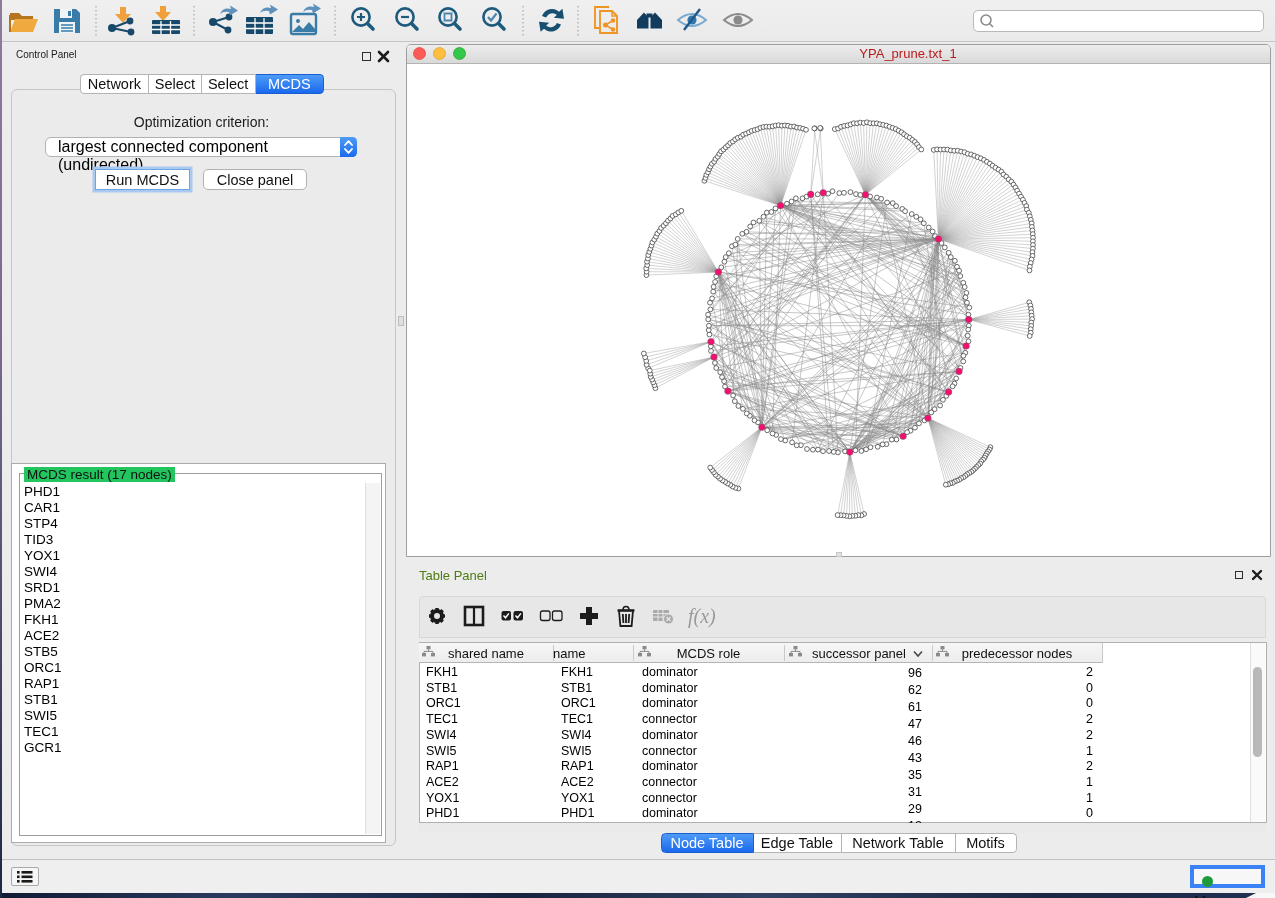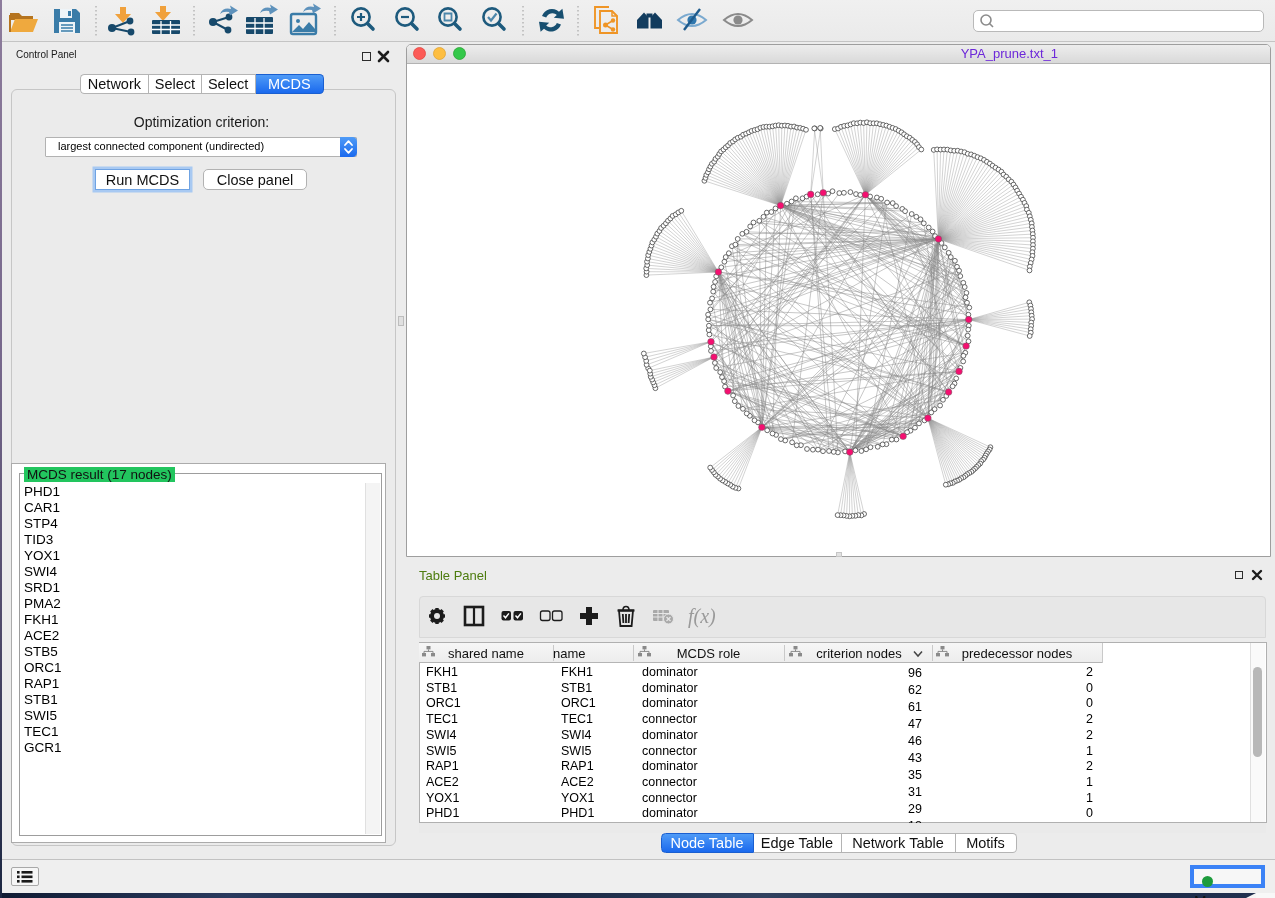--- a/index.html
+++ b/index.html
@@ -143,21 +143,21 @@
 
 <div class="abs" style="left:79.5px;top:73.5px;width:244.5px;height:20px;display:flex;font-size:14.5px;text-align:center;line-height:19px">
   <div style="width:72.5px;background:#fff;border:1px solid #b4b4b4;border-radius:4.5px 0 0 4.5px;border-right:none">Network</div>
   <div style="width:55px;background:#fff;border:1px solid #b4b4b4;border-right:none">Select</div>
   <div style="width:58px;background:#fff;border:1px solid #b4b4b4">Select</div>
   <div style="width:72px;background:linear-gradient(#4f9bf7,#1a69ee);border:1px solid #1a5fd0;border-left:none;border-radius:0 4.5px 4.5px 0;color:#fff">MCDS</div>
 </div>
 
 <div class="abs" style="left:0;top:114px;width:403px;text-align:center;font-size:14px;color:#1a1a1a">Optimization criterion:</div>
 
-<div class="abs" style="left:45px;top:137px;width:312px;height:19.5px;background:#fff;border:1px solid #b2b2b2;border-radius:1px;font-size:11px;line-height:17.5px;padding-left:12px;color:#000">largest connected component (undirected)</div>
+<div class="abs" style="left:45px;top:137px;width:312px;height:19.5px;background:#fff;border:1px solid #b2b2b2;border-radius:6px;font-size:16px;line-height:17.5px;padding-left:12px;color:#000">largest connected component (undirected)</div>
 <div class="abs" style="left:340px;top:137px;width:17px;height:19.5px;background:linear-gradient(#4f9bf7,#1a69ee);border-radius:0 4.5px 4.5px 0"></div>
 <svg class="abs" style="left:340px;top:137px" width="17" height="20">
     <path d="M5 8 L8.5 4.2 L12 8 M5 12 L8.5 15.8 L12 12" stroke="#fff" stroke-width="1.8" fill="none" stroke-linecap="round" stroke-linejoin="round"></path>
   </svg>
 
 <div class="abs" style="left:95px;top:168.5px;width:95px;height:21.5px;background:#fff;border:1px solid #6fa3e3;border-radius:0;box-shadow:0 0 0 2.5px #a8c9f2;font-size:14.5px;text-align:center;line-height:20px">Run MCDS</div>
 <div class="abs" style="left:203px;top:168.5px;width:104px;height:21.5px;background:#fff;border:1px solid #b2b2b2;border-radius:5px;font-size:14.5px;text-align:center;line-height:20px">Close panel</div>
 
 <div class="abs" style="left:11px;top:463px;width:375px;height:380px;background:#fff;border:1px solid #ababab"></div>
 <div class="abs" style="left:18.5px;top:473px;width:363px;height:363px;border:1px solid #9d9d9d"></div>
@@ -183,21 +183,21 @@
 <div class="abs" style="left:1190px;top:865px;width:75px;height:23px;background:#f7f7f7;border:4px solid #3b82f6;font-size:15px;line-height:21px">
   <span style="display:inline-block;width:11px;height:11px;border-radius:50%;background:#1d9b3c;margin:0 5px 0 8px;vertical-align:-1.5px"></span>Memory</div>
 
 <div class="abs" style="left:406px;top:44px;width:865px;height:513px;background:#fff;border:1px solid #9e9e9e;border-radius:5px 5px 0 0"></div>
 <div class="abs" style="left:407px;top:45px;width:863px;height:19px;background:linear-gradient(#ededed,#d9d9d9);border-bottom:1px solid #b3b3b3;border-radius:4px 4px 0 0"></div>
 <svg class="abs" style="left:406px;top:44px" width="70" height="20">
   <circle cx="13.5" cy="9.5" r="6" fill="#fc5b57" stroke="#e2463f" stroke-width="0.8"></circle>
   <circle cx="33.5" cy="9.5" r="6" fill="#fdbe41" stroke="#e0a334" stroke-width="0.8"></circle>
   <circle cx="53.5" cy="9.5" r="6" fill="#34c84a" stroke="#2ba333" stroke-width="0.8"></circle>
 </svg>
-<div class="abs" style="left:758px;top:45.5px;width:300px;text-align:right;font-size:13px;color:#6d28d9">YPA_prune.txt_1</div>
+<div class="abs" style="left:758px;top:45.5px;width:300px;text-align:center;font-size:13px;color:#b91c1c">YPA_prune.txt_1</div>
 <svg id="net" width="864" height="493" viewBox="0 0 864 493" style="position:absolute;left:407px;top:64px">
     <path d="M531.4 175L309.2 212.3M531.4 175L306.2 227.6M531.4 175L496.1 372.3M531.4 175L508 363.6M531.4 175L556.2 297.4M531.4 175L463.1 132.5M531.4 175L512 359.4M531.4 175L307.9 298.9M531.4 175L321.8 189.2M531.4 175L305.1 234.4M531.4 175L484.8 375.6M531.4 175L454.4 387M531.4 175L533.1 341.5M531.4 175L301.2 255.3M531.4 175L489.4 375.5M531.4 175L328.4 180.6M531.4 175L303 238.7M531.4 175L318.7 193.1M531.4 175L339.5 167.8M531.4 175L324.9 182.2M531.4 175L330.7 174.9M531.4 175L524.3 348.4M531.4 175L520.9 354.1M531.4 175L558.3 288.8M531.4 175L317.4 197.7M531.4 175L527.6 345.2M531.4 175L301.9 261.7M531.4 175L550 202.8M531.4 175L503.5 366.7M531.4 175L475.6 380.4M531.4 175L379.9 139.7M531.4 175L459.1 385.3M531.4 175L346.5 158.5M531.4 175L314.3 203.3M531.4 175L301.1 250.6M531.4 175L426.7 387.9M373.6 141.6L498.1 147.2M373.6 141.6L557.7 223M373.6 141.6L553.3 212.1M373.6 141.6L537.8 183.4M373.6 141.6L525.6 167.5M373.6 141.6L553.4 303.9M373.6 141.6L559.4 228.9M373.6 141.6L552.1 206.7M373.6 141.6L561.4 250.7M373.6 141.6L480.1 138.5M373.6 141.6L516.8 159.3M373.6 141.6L496.1 372.3M373.6 141.6L485.7 139.1M373.6 141.6L561.5 277.3M373.6 141.6L550 202.8M373.6 141.6L495.3 144.9M373.6 141.6L531.4 175M373.6 141.6L556.3 218.8M373.6 141.6L365.5 369.5M373.6 141.6L560 238.7M373.6 141.6L562.3 243.6M373.6 141.6L305.1 234.4M458.4 130.7L547.9 196.8M458.4 130.7L560 238.7M458.4 130.7L534.5 179M458.4 130.7L559.4 228.9M458.4 130.7L561.4 250.7M458.4 130.7L556.3 218.8M458.4 130.7L552.1 206.7M458.4 130.7L317.1 317.2M458.4 130.7L318.7 193.1M458.4 130.7L326.1 331.5M458.4 130.7L318 322.6M458.4 130.7L550 202.8M458.4 130.7L562.3 243.6M458.4 130.7L558.5 233.3M458.4 130.7L304 277.7M458.4 130.7L557.7 223M458.4 130.7L448.4 386.3M458.4 130.7L547.5 319.6M458.4 130.7L561.7 255.6M458.4 130.7L315 313.1M442.8 388.1L556.4 291.8M442.8 388.1L561.5 277.3M442.8 388.1L559.1 282M442.8 388.1L489.4 375.5M442.8 388.1L311.4 208M442.8 388.1L558.3 288.8M442.8 388.1L556.2 297.4M442.8 388.1L557.7 223M442.8 388.1L553.3 212.1M442.8 388.1L520.9 354.1M442.8 388.1L327.8 337.2M442.8 388.1L560 238.7M442.8 388.1L533.1 341.5M442.8 388.1L547.5 319.6M442.8 388.1L553.4 303.9M442.8 388.1L545.6 322.3M442.8 388.1L547.9 196.8M442.8 388.1L550 202.8M442.8 388.1L552 307.4M442.8 388.1L560.7 271.7M442.8 388.1L559.4 228.9M442.8 388.1L301.7 266.1M442.8 388.1L308.1 217.9M442.8 388.1L480.1 138.5M442.8 388.1L549.2 314.4M442.8 388.1L552.1 206.7M442.8 388.1L301.2 255.3M442.8 388.1L539.3 331.9M442.8 388.1L527.6 345.2M442.8 388.1L306.2 227.6M354.9 363.2L438.1 387.4M354.9 363.2L384.6 137.5M354.9 363.2L368.5 144.4M354.9 363.2L352.3 156.8M354.9 363.2L536 335.8M354.9 363.2L459.1 385.3M354.9 363.2L307 293M354.9 363.2L508 363.6M354.9 363.2L553.3 212.1M354.9 363.2L489.4 375.5M354.9 363.2L547.9 196.8M354.9 363.2L500.1 368.2M354.9 363.2L388.9 134.3M354.9 363.2L324.9 182.2M354.9 363.2L359.8 148.6M354.9 363.2L541.7 188.8M354.9 363.2L543.8 193.1M354.9 363.2L475.6 380.4M354.9 363.2L512 359.4M354.9 363.2L327.8 337.2M354.9 363.2L317.4 197.7M354.9 363.2L480.1 138.5M354.9 363.2L537.8 183.4M354.9 363.2L556.3 218.8M311.4 208L365.5 369.5M311.4 208L411 385.6M311.4 208L347.5 356.3M311.4 208L561.4 250.7M311.4 208L378.2 376.5M311.4 208L327.8 337.2M311.4 208L489.4 375.5M311.4 208L342.8 351.8M311.4 208L335.9 344.8M311.4 208L317.1 317.2M311.4 208L393.9 381.2M311.4 208L369.1 370.9M311.4 208L442.8 388.1M311.4 208L517.5 356.4M311.4 208L354.9 363.2M311.4 208L416 387.2M311.4 208L562.3 243.6M520.9 354.1L525.6 167.5M520.9 354.1L474.2 134.8M520.9 354.1L352.3 156.8M520.9 354.1L556.4 291.8M520.9 354.1L543.8 193.1M520.9 354.1L541.7 188.8M520.9 354.1L314.3 203.3M520.9 354.1L430.9 388.4M520.9 354.1L373.9 375.1M520.9 354.1L306.6 222.8M520.9 354.1L561.4 250.7M520.9 354.1L317.1 317.2M520.9 354.1L388.9 134.3M520.9 354.1L528.1 172.1M520.9 354.1L321.8 189.2M520.9 354.1L335.9 344.8M520.9 354.1L324.9 182.2M520.9 354.1L389.7 381.3M520.9 354.1L422 387M520.9 354.1L368.5 144.4M561.7 255.6L354.9 363.2M561.7 255.6L303.8 282.3M561.7 255.6L304 286.9M561.7 255.6L416 387.2M561.7 255.6L543.8 193.1M561.7 255.6L309.2 304M561.7 255.6L454.4 387M561.7 255.6L301.9 261.7M561.7 255.6L303.4 245.4M561.7 255.6L317.1 317.2M304 277.7L496.1 372.3M304 277.7L365.5 369.5M304 277.7L500.1 368.2M304 277.7L347.5 356.3M304 277.7L384.6 137.5M304 277.7L360.2 366.3M307 293L432.3 129.1M307 293L504.7 150M307 293L552.1 206.7M307 293L480.1 138.5M307 293L442.8 388.1M307 293L469.9 133.5M403.7 130.4L422 387M403.7 130.4L339.5 167.8M403.7 130.4L539.3 331.9M403.7 130.4L426.7 387.9M416.2 128.8L315 313.1M416.2 128.8L430.9 388.4M416.2 128.8L556.4 291.8M416.2 128.8L385.1 378.3M559.1 282L335.3 169.8M559.1 282L318.7 193.1M559.1 282L352.3 156.8M559.1 282L527.6 345.2M559.1 282L324.9 182.2M559.1 282L308.1 217.9M559.1 282L330.7 174.9M559.1 282L339.5 167.8M552 307.4L335.9 344.8M552 307.4L388.9 134.3M552 307.4L318 322.6M552 307.4L320.9 327.1M552 307.4L498.1 147.2M552 307.4L411 385.6M552 307.4L301.2 255.3M541.6 328.1L516.8 159.3M541.6 328.1L388.9 134.3M541.6 328.1L373.9 375.1M541.6 328.1L302.4 270.5M541.6 328.1L399.6 132.6M541.6 328.1L301.2 255.3M541.6 328.1L301.1 250.6M496.1 372.3L309.2 304M496.1 372.3L365.5 369.5M496.1 372.3L561.2 265.6M496.1 372.3L342.8 351.8M496.1 372.3L313.2 308.2M496.1 372.3L307.9 298.9M496.1 372.3L301.9 261.7M496.1 372.3L315 313.1M320.9 327.1L459.1 385.3M320.9 327.1L454.4 387M320.9 327.1L489.4 375.5M320.9 327.1L561.7 255.6M320.9 327.1L561.8 261.7M320.9 327.1L475.6 380.4M320.9 327.1L560 238.7M320.9 327.1L558.3 288.8M320.9 327.1L305.1 234.4M320.9 327.1L347.5 356.3M534.5 179L301.7 266.1M550 202.8L500.1 368.2M352.3 156.8L528.1 172.1M317.1 317.2L411 385.6M373.9 375.1L524.3 348.4M378.2 376.5L558.3 288.8M525.6 167.5L335.3 169.8M553.3 212.1L356.5 152.8M335.3 169.8L547.5 319.6M561.7 255.6L508 363.6M547.9 196.8L561.7 255.6M484.8 375.6L545.6 322.3M525.6 167.5L556.2 297.4M301.1 250.6L399.6 132.6M561.8 261.7L301.9 261.7M516.8 159.3L308.1 217.9M301.2 255.3L422 387M459.1 385.3L504.7 150M354.9 363.2L330.7 174.9M521.7 163.5L411 385.6M339.7 349.4L442.8 388.1M330.7 174.9L326.1 331.5M306.2 227.6L421.1 129.6M384.6 137.5L485.7 139.1M303.4 245.4L410.7 130.3M549.2 314.4L393.9 381.2" fill="none" stroke="#878787" stroke-width="0.7" stroke-opacity="0.66"></path>
     <path d="M373.6 141.6L297.4 116.8M373.6 141.6L298.5 113.9M373.6 141.6L299.3 110.9M373.6 141.6L300.9 108.3M373.6 141.6L302 105.3M373.6 141.6L303.4 102.6M373.6 141.6L304.9 99.8M373.6 141.6L307.2 97.7M373.6 141.6L308.5 94.9M373.6 141.6L310.8 92.7M373.6 141.6L312.3 89.9M373.6 141.6L314.1 87.4M373.6 141.6L316.5 85.5M373.6 141.6L318.7 83.3M373.6 141.6L321.1 81.4M373.6 141.6L323.2 79M373.6 141.6L325.9 77.5M373.6 141.6L328.2 75.4M373.6 141.6L330.8 73.8M373.6 141.6L333.8 72.7M373.6 141.6L336.2 70.7M373.6 141.6L339.1 69.6M373.6 141.6L341.9 68.3M373.6 141.6L344.6 66.9M373.6 141.6L347.6 66M373.6 141.6L350.5 65.2M373.6 141.6L353.4 63.8M373.6 141.6L356.4 63M373.6 141.6L359.4 62.7M373.6 141.6L362.5 62.7M373.6 141.6L365.6 62.3M373.6 141.6L368.6 61.6M373.6 141.6L371.7 61.2M373.6 141.6L374.8 61.7M373.6 141.6L377.9 61.5M373.6 141.6L381 61.8M373.6 141.6L384 62.6M373.6 141.6L387.1 62.5M373.6 141.6L390 63.6M373.6 141.6L393.1 63.9M373.6 141.6L396.1 64.7M373.6 141.6L399 65.8M403.7 130.4L407.8 64.4M403.7 130.4L413.7 64.5M416.2 128.8L407.3 64.4M416.2 128.8L413.2 63.9M458.4 130.7L427.8 65.1M458.4 130.7L431.1 64.5M458.4 130.7L434 62.8M458.4 130.7L437.2 61.9M458.4 130.7L440.5 61.4M458.4 130.7L443.6 60.4M458.4 130.7L446.7 59.2M458.4 130.7L450.1 59.3M458.4 130.7L453.3 58.6M458.4 130.7L456.6 59M458.4 130.7L459.9 58.3M458.4 130.7L463.2 59.2M458.4 130.7L466.5 59.3M458.4 130.7L469.8 59.3M458.4 130.7L473 60.2M458.4 130.7L476.2 60.9M458.4 130.7L479.4 61.6M458.4 130.7L482.5 62.8M458.4 130.7L485.6 63.9M458.4 130.7L488.7 65M458.4 130.7L491.6 66.7M458.4 130.7L494.5 68.3M458.4 130.7L497.1 70.3M458.4 130.7L499.8 72.2M458.4 130.7L502.7 73.7M458.4 130.7L505.3 75.9M458.4 130.7L507.9 77.9M458.4 130.7L510.1 80.3M458.4 130.7L511.9 83.1M458.4 130.7L514.3 85.5M531.4 175L526.7 85.9M531.4 175L530.1 85.4M531.4 175L533.6 85.6M531.4 175L537 85.5M531.4 175L540.4 85.6M531.4 175L543.8 86.4M531.4 175L547.2 86.8M531.4 175L550.7 86.7M531.4 175L554.1 87.5M531.4 175L557.5 88.2M531.4 175L560.7 89.8M531.4 175L564.1 90.4M531.4 175L567.3 91.7M531.4 175L570.5 93.1M531.4 175L573.8 94.3M531.4 175L577 95.9M531.4 175L579.9 97.8M531.4 175L582.9 99.6M531.4 175L585.6 101.7M531.4 175L588.5 103.7M531.4 175L591.5 105.6M531.4 175L594.4 107.7M531.4 175L596.5 110.6M531.4 175L599.3 112.7M531.4 175L601.7 115.4M531.4 175L604.4 117.7M531.4 175L606.5 120.6M531.4 175L608.5 123.5M531.4 175L610.2 126.6M531.4 175L612.1 129.6M531.4 175L614 132.7M531.4 175L615.9 135.7M531.4 175L617.5 138.9M531.4 175L619.3 142.1M531.4 175L619.9 145.6M531.4 175L621.8 148.8M531.4 175L622.8 152.3M531.4 175L623.8 155.8M531.4 175L624.7 159.3M531.4 175L624.9 162.9M531.4 175L625.4 166.5M531.4 175L625.8 170.1M531.4 175L626 173.7M531.4 175L625.9 177.3M531.4 175L626 181M531.4 175L625.9 184.6M531.4 175L625.4 188.2M531.4 175L625.5 191.9M531.4 175L624.6 195.5M531.4 175L623.7 199M531.4 175L622.8 202.6M531.4 175L622.5 206.4M561.7 255.6L622.3 238.3M561.7 255.6L623.4 241.5M561.7 255.6L624 244.9M561.7 255.6L624.3 248.3M561.7 255.6L624.7 251.7M561.7 255.6L625.1 255.1M561.7 255.6L624.2 258.5M561.7 255.6L624.2 261.9M561.7 255.6L623.7 265.2M561.7 255.6L623.8 268.7M561.7 255.6L622.7 272M520.9 354.1L583.4 383.2M520.9 354.1L582.6 385.5M520.9 354.1L581.1 387.4M520.9 354.1L579.8 389.4M520.9 354.1L578.6 391.5M520.9 354.1L577.5 393.7M520.9 354.1L576.1 395.6M520.9 354.1L574.2 397.2M520.9 354.1L573.2 399.5M520.9 354.1L571.4 401.1M520.9 354.1L569.7 402.9M520.9 354.1L568 404.6M520.9 354.1L566.2 406.2M520.9 354.1L564.5 407.8M520.9 354.1L562.3 409M520.9 354.1L560.2 410.2M520.9 354.1L558.4 411.8M520.9 354.1L556.5 413.3M520.9 354.1L554.2 414.2M520.9 354.1L552.3 415.7M520.9 354.1L550.1 416.6M520.9 354.1L547.8 417.5M520.9 354.1L545.8 418.9M520.9 354.1L543.4 419.3M520.9 354.1L541.2 420.3M520.9 354.1L538.8 420.7M442.8 388.1L457.1 450M442.8 388.1L454.4 451.4M442.8 388.1L451.3 451.1M442.8 388.1L448.4 451.8M442.8 388.1L445.4 451.9M442.8 388.1L442.5 452.3M442.8 388.1L439.5 451.9M442.8 388.1L436.6 451.4M442.8 388.1L433.6 451.2M442.8 388.1L430.6 451.1M354.9 363.2L331.4 424.5M354.9 363.2L328.5 423.8M354.9 363.2L325.7 422.6M354.9 363.2L323.3 420.8M354.9 363.2L320.7 419.5M354.9 363.2L318.2 417.9M354.9 363.2L315.6 416.4M354.9 363.2L313.1 414.7M354.9 363.2L310.9 412.6M354.9 363.2L308.6 410.8M354.9 363.2L306.8 408.3M354.9 363.2L305 406M354.9 363.2L303.2 403.6M304 277.7L241.2 304.3M304 277.7L239.6 300.8M304 277.7L239.2 296.9M304 277.7L238.1 293.2M304 277.7L236.8 289.5M307 293L248.4 324.2M307 293L247.5 321.2M307 293L246.2 318.4M307 293L245.1 315.6M307 293L243.7 312.8M307 293L243.2 309.7M307 293L242.8 306.6M311.4 208L239.4 211.1M311.4 208L239.6 207.7M311.4 208L239.2 204.4M311.4 208L240.2 201.1M311.4 208L240 197.7M311.4 208L240.9 194.5M311.4 208L241.2 191.1M311.4 208L242.3 187.9M311.4 208L243.4 184.8M311.4 208L244.5 181.6M311.4 208L245.4 178.4M311.4 208L247.3 175.6M311.4 208L249 172.7M311.4 208L250.3 169.6M311.4 208L252.4 167M311.4 208L254.1 164M311.4 208L256.6 161.7M311.4 208L258.9 159.3M311.4 208L261 156.7M311.4 208L263.4 154.5M311.4 208L265.6 151.9M311.4 208L268.7 150.4M311.4 208L271.4 148.4M311.4 208L274.3 146.8" fill="none" stroke="#9a9a9a" stroke-width="0.7" stroke-opacity="0.62"></path>
     <g fill="#fff" stroke="#454545" stroke-width="0.8">
       <circle cx="432.3" cy="129.1" r="2.4"></circle>
       <circle cx="436.9" cy="128.8" r="2.4"></circle>
       <circle cx="443.4" cy="128.1" r="2.4"></circle>
       <circle cx="449" cy="130.1" r="2.4"></circle>
       <circle cx="453.3" cy="130.9" r="2.4"></circle>
       <circle cx="458.4" cy="130.7" r="2.4"></circle>
@@ -653,21 +653,21 @@
 <div class="abs" style="left:553px;top:645px;width:1px;height:16px;background:#c9c9c9"></div>
 <div class="abs" style="left:633px;top:645px;width:1px;height:16px;background:#c9c9c9"></div>
 <div class="abs" style="left:784px;top:645px;width:1px;height:16px;background:#c9c9c9"></div>
 <div class="abs" style="left:932px;top:645px;width:1px;height:16px;background:#c9c9c9"></div>
 <div class="abs" style="left:1102px;top:642.5px;width:1px;height:20px;background:#c9c9c9"></div>
 <div class="abs" style="left:1103px;top:642.5px;width:163px;height:20px;background:#fff"></div>
 
 <div class="abs" style="left:419px;top:646px;width:134px;text-align:center;font-size:13px;color:#111">shared name</div>
 <div class="abs" style="left:553px;top:646px;width:80px;text-align:left;font-size:13px;color:#111">name</div>
 <div class="abs" style="left:633px;top:646px;width:151px;text-align:center;font-size:13px;color:#111">MCDS role</div>
-<div class="abs" style="left:802px;top:646px;width:114px;text-align:center;font-size:13px;color:#111">criterion nodes</div>
+<div class="abs" style="left:802px;top:646px;width:114px;text-align:center;font-size:13px;color:#111">successor panel</div>
 <div class="abs" style="left:932px;top:646px;width:170px;text-align:center;font-size:13px;color:#111">predecessor nodes</div>
 
 <svg class="abs" style="left:422px;top:646px" width="13" height="12">
     <g fill="#8a8a8a">
       <rect x="4.5" y="0" width="4" height="3.4"></rect>
       <rect x="0" y="7" width="4" height="3.4"></rect>
       <rect x="9" y="7" width="4" height="3.4"></rect>
       <path d="M6.5 3.4 v2 M2 7 v-1.6 h9 V7 M6.5" stroke="#8a8a8a" stroke-width="1" fill="none"></path>
     </g>
   </svg>

